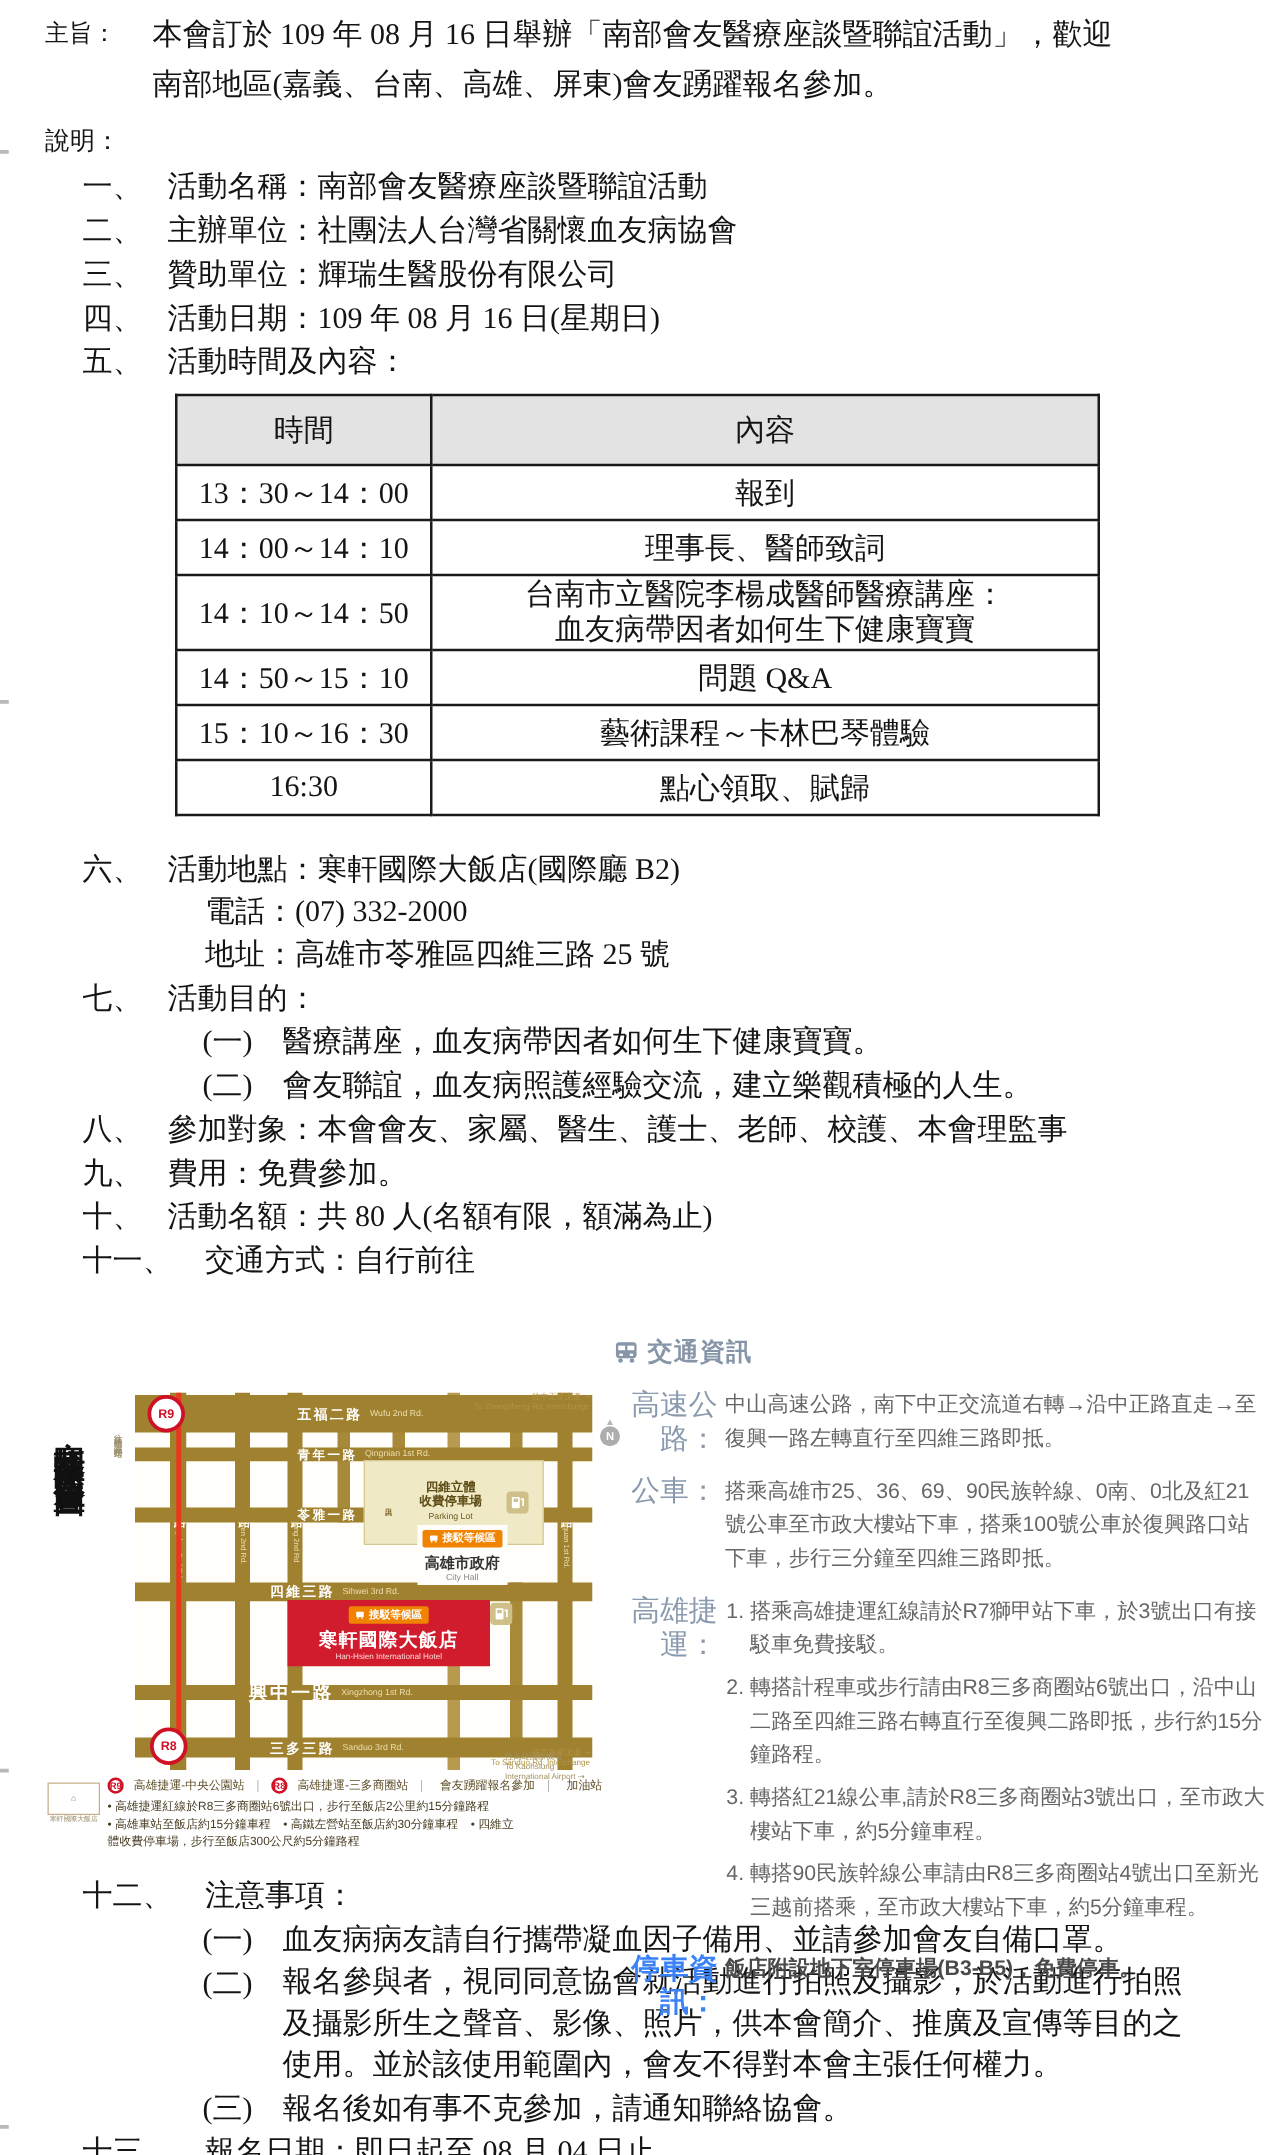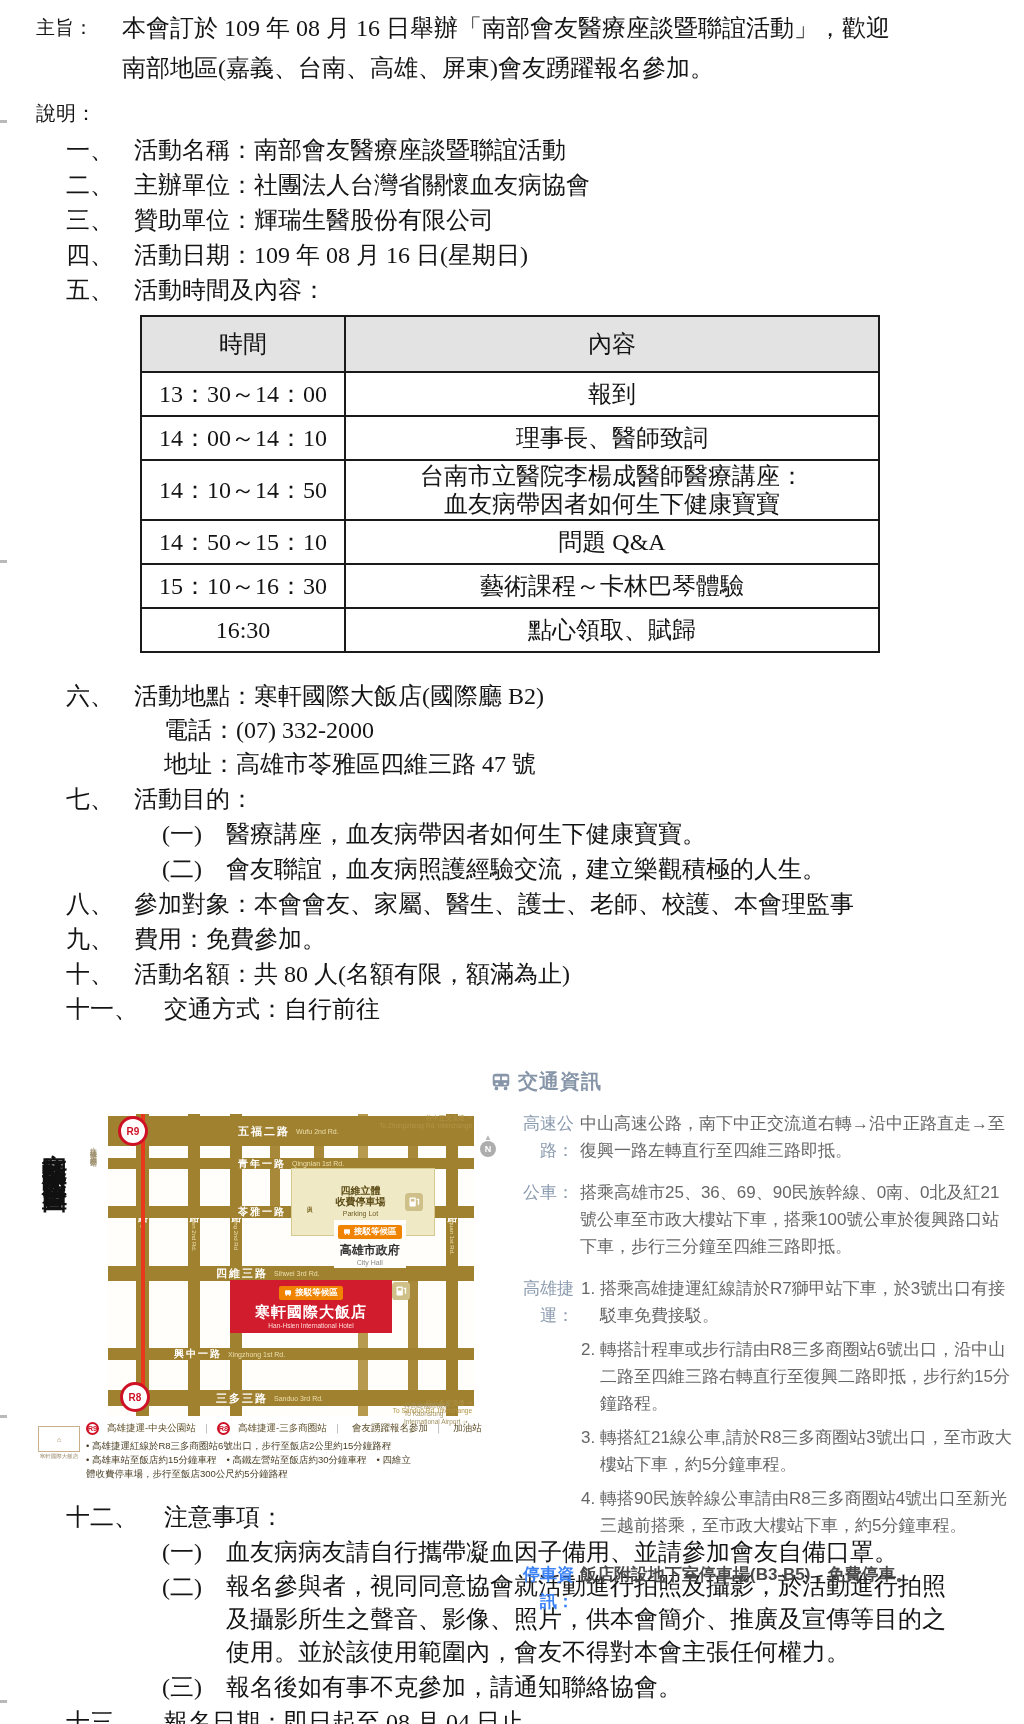--- a/index.html
+++ b/index.html
@@ -75,21 +75,21 @@
   .hl-box{width:40px;height:24px;border:1px solid #c9b08a;margin:0 auto;display:flex;align-items:center;justify-content:center;font-size:7px;color:#9a7c4c;}
   .hl-txt{font-size:5.5px;color:#9a8a6a;margin-top:1px;line-height:6px;}
   .airport-note{position:absolute;right:0;top:352px;width:72px;font-size:6.5px;color:#a09060;line-height:8px;text-align:left;}
   .compass{position:absolute;left:444px;top:84px;text-align:center;z-index:6;}
   .compass .tri{color:#b5b5b5;font-size:8px;line-height:7px;}
   .compass .circ{width:16px;height:16px;border-radius:50%;background:#adadad;color:#fff;font-size:9px;font-weight:700;display:flex;align-items:center;justify-content:center;font-family:"Liberation Sans",sans-serif;}
   
   .traffic{flex:1;padding:18px 0 0 14px;font-family:"Liberation Sans","DejaVu Sans",sans-serif;}
   .t-header{display:flex;align-items:center;gap:6px;font-size:20px;font-weight:700;color:#8795a8;letter-spacing:1px;}
   .t-row{display:flex;margin-top:15px;}
-  .t-label{flex:none;width:84px;text-align:right;color:#8a9aae;font-size:17px;line-height:27px;}
+  .t-label{flex:none;width:84px;text-align:right;color:#8a9aae;font-size:23px;line-height:27px;}
   .t-body{flex:1;margin-left:6px;color:#666;font-size:17px;line-height:27px;}
   .t-body ol{margin:0;padding-left:20px;}
   .t-body ol li{margin-bottom:7px;}
   .t-row.parking .t-label{color:#3b82f6;font-weight:700;}
   .t-row.parking .t-body{color:#4a4a4a;font-weight:700;}
   
   .artifact{position:absolute;left:0;width:7px;height:3px;background:#b9b9b9;}
 </style>
 </head>
 <body>
@@ -174,21 +174,21 @@
   </tbody>
     </table>
 
   <div class="olist" style="margin-top:26px">
     <div class="oitem">
         <span class="num">六、</span>
         <span class="txt">活動地點：寒軒國際大飯店(國際廳 B2)</span>
       </div>
     <div class="subline">
       <span class="phone">電話：(07) 332-2000</span>
-      <span>地址：高雄市苓雅區四維三路 47 號</span>
+      <span>地址：高雄市苓雅區四維三路 25 號</span>
     </div>
     <div class="oitem">
         <span class="num">七、</span>
         <span class="txt">活動目的：</span>
       </div>
     <div class="sublist">
       <div class="sitem">
           <span class="snum">(一)</span>
           <span class="stxt">醫療講座，血友病帶因者如何生下健康寶寶。</span>
         </div>
@@ -259,21 +259,21 @@
           </div>
         <div class="hroad" style="top:92px;height:12px">
             <span class="hzh" style="margin-left:130px;font-size:10px">苓雅一路</span>
             <span class="hen">Lingya 1st Rd.</span>
           </div>
         <div class="hroad" style="top:152px;height:15px">
             <span class="hzh" style="margin-left:108px">四維三路</span>
             <span class="hen">Sihwei 3rd Rd.</span>
           </div>
         <div class="hroad" style="top:234px;height:12px">
-            <span class="hzh" style="margin-left:66px;font-size:10px">興中一路</span>
+            <span class="hzh" style="margin-left:91px;font-size:15px">興中一路</span>
             <span class="hen">Xingzhong 1st Rd.</span>
           </div>
         <div class="hroad" style="top:276px;height:16px">
             <span class="hzh" style="margin-left:108px">三多三路</span>
             <span class="hen">Sanduo 3rd Rd.</span>
           </div>
 
         <div class="redline"></div>
         <div class="rchip" style="left:10px;top:2px">R9</div>
         <div class="rchip" style="left:12px;top:268px">R8</div>

